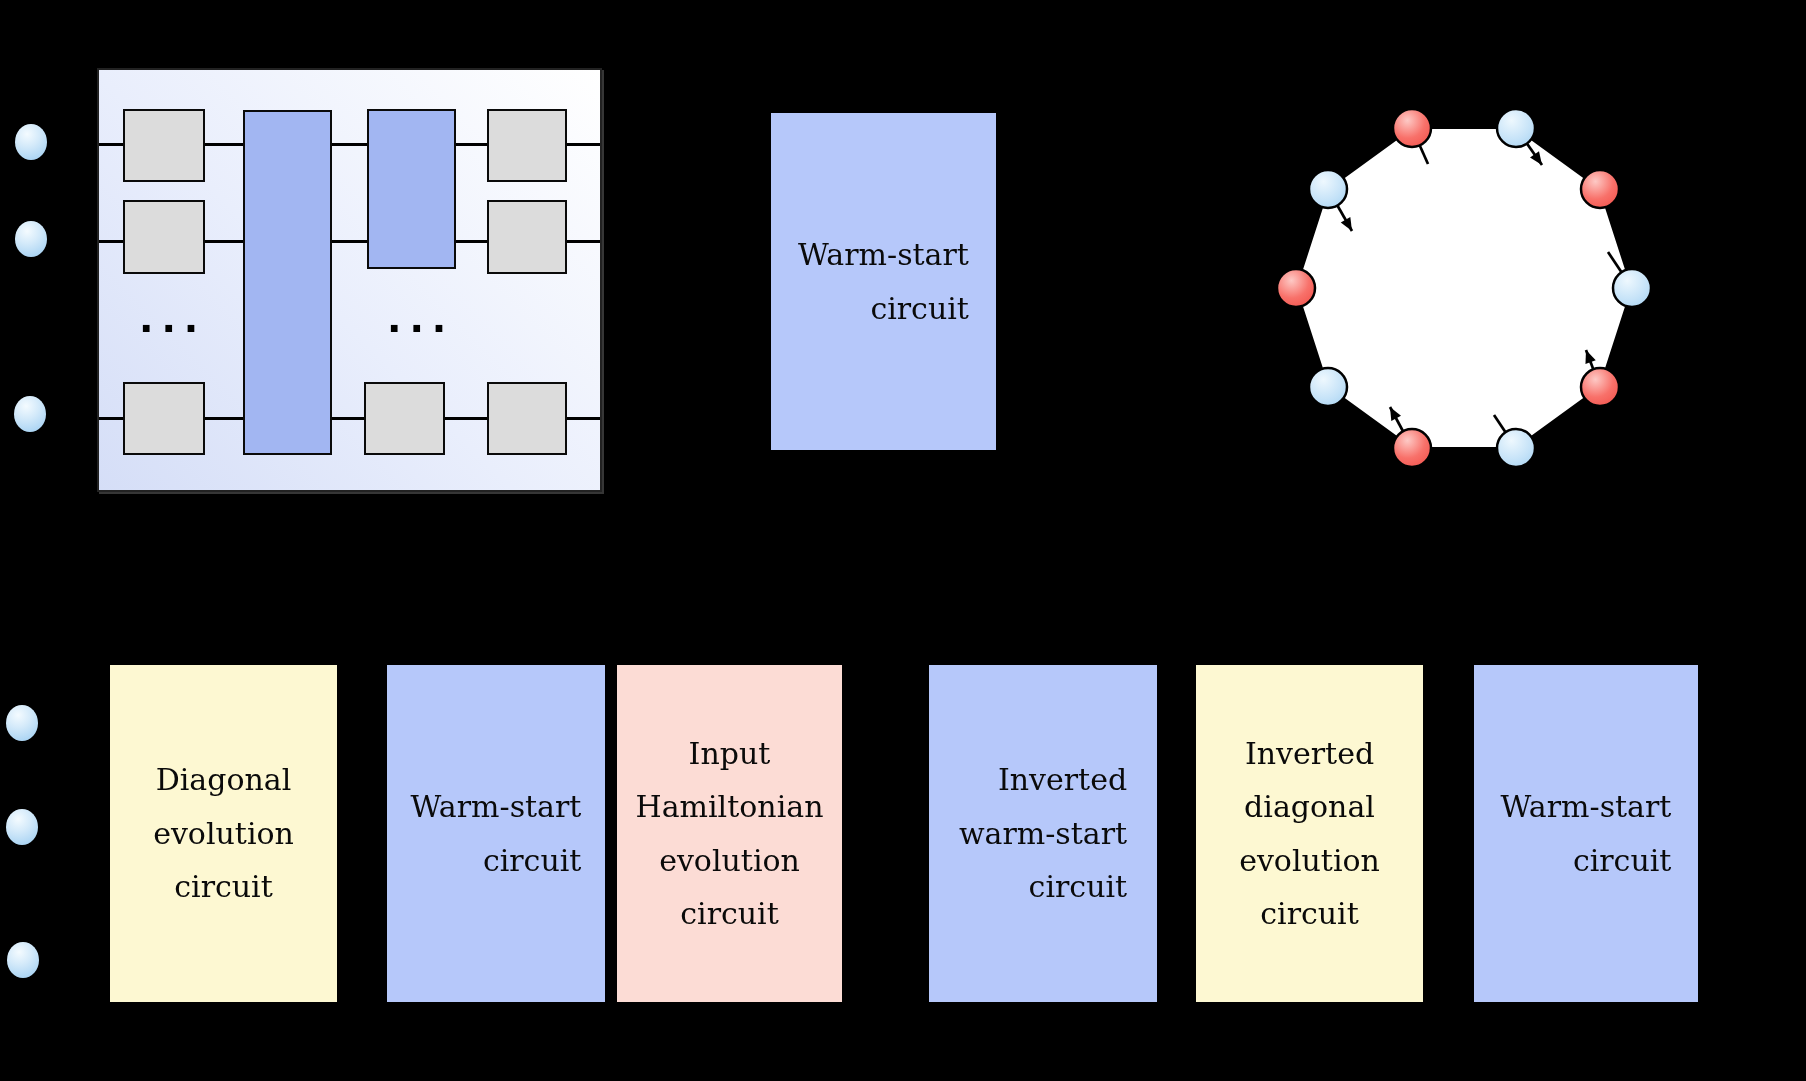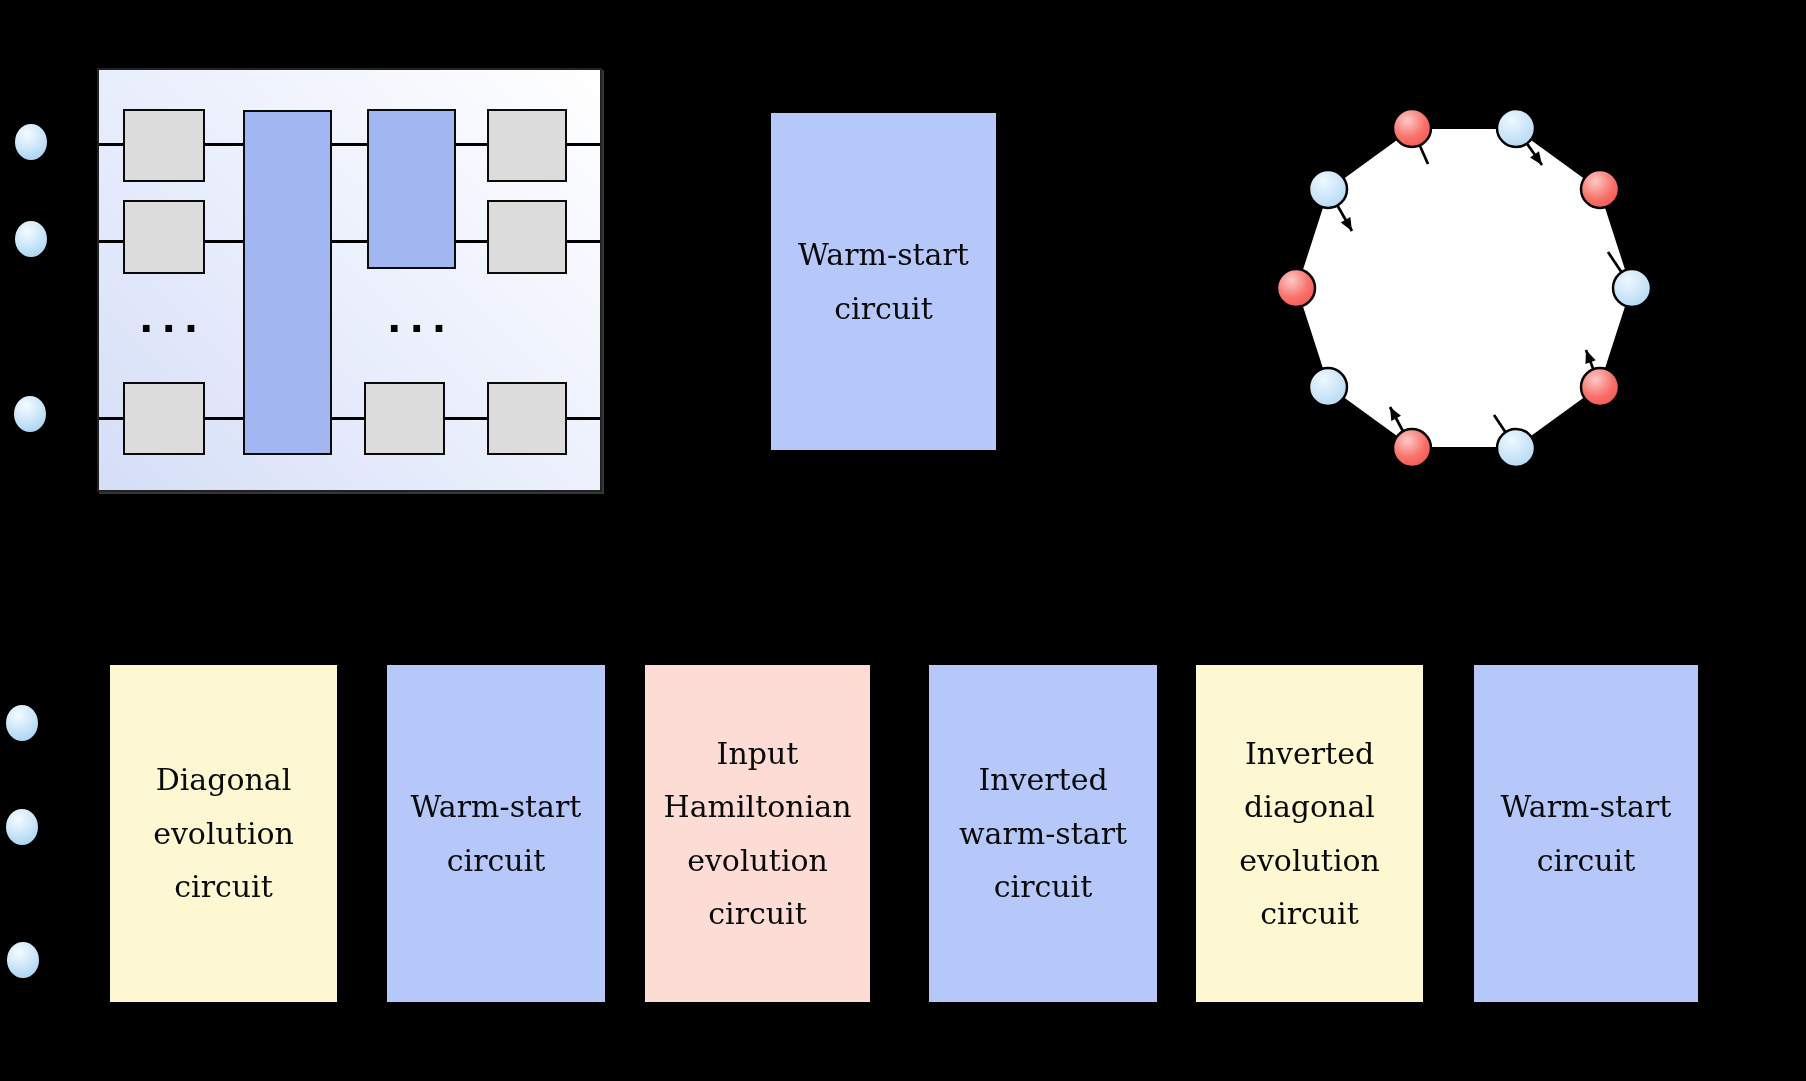--- a/index.html
+++ b/index.html
@@ -35,21 +35,21 @@
   .gate.blue{background:var(--gate_blue);}
   .dots{
     position:absolute;font-family:"DejaVu Sans","Liberation Sans",sans-serif;
     font-weight:bold;font-size:38px;letter-spacing:8px;color:#000;line-height:1;
   }
   
   .bigbox{
     position:absolute;display:flex;align-items:center;justify-content:center;
     text-align:center;white-space:pre-line;font-size:30px;line-height:1.78;
   }
-  .bigbox.blue{background:var(--box_blue);}
+  .bigbox.blue{background:var(--box_blue);text-align:right;}
   .bigbox.yellow{background:var(--box_yellow);}
   .bigbox.pink{background:var(--box_pink);}
   .ring-svg{position:absolute;left:1240px;top:80px;}
 </style>
 </head>
 <body>
 
 <div class="stage">
 
   <div class="qubit" style="left:15px;top:124px;"></div>
@@ -129,21 +129,21 @@
 
   <div class="bigbox yellow" style="left:110px;top:665px;width:227px;height:337px;">
     <span>Diagonal
 evolution
 circuit</span>
   </div>
   <div class="bigbox blue" style="left:387px;top:665px;width:218px;height:337px;">
     <span>Warm-start
 circuit</span>
   </div>
-  <div class="bigbox pink" style="left:645px;top:665px;width:225px;height:337px;text-align:center;">
+  <div class="bigbox pink" style="left:617px;top:665px;width:225px;height:337px;text-align:center;">
     <span>Input
 Hamiltonian
 evolution
 circuit</span>
   </div>
   <div class="bigbox blue" style="left:929px;top:665px;width:228px;height:337px;">
     <span>Inverted
 warm-start
 circuit</span>
   </div>

